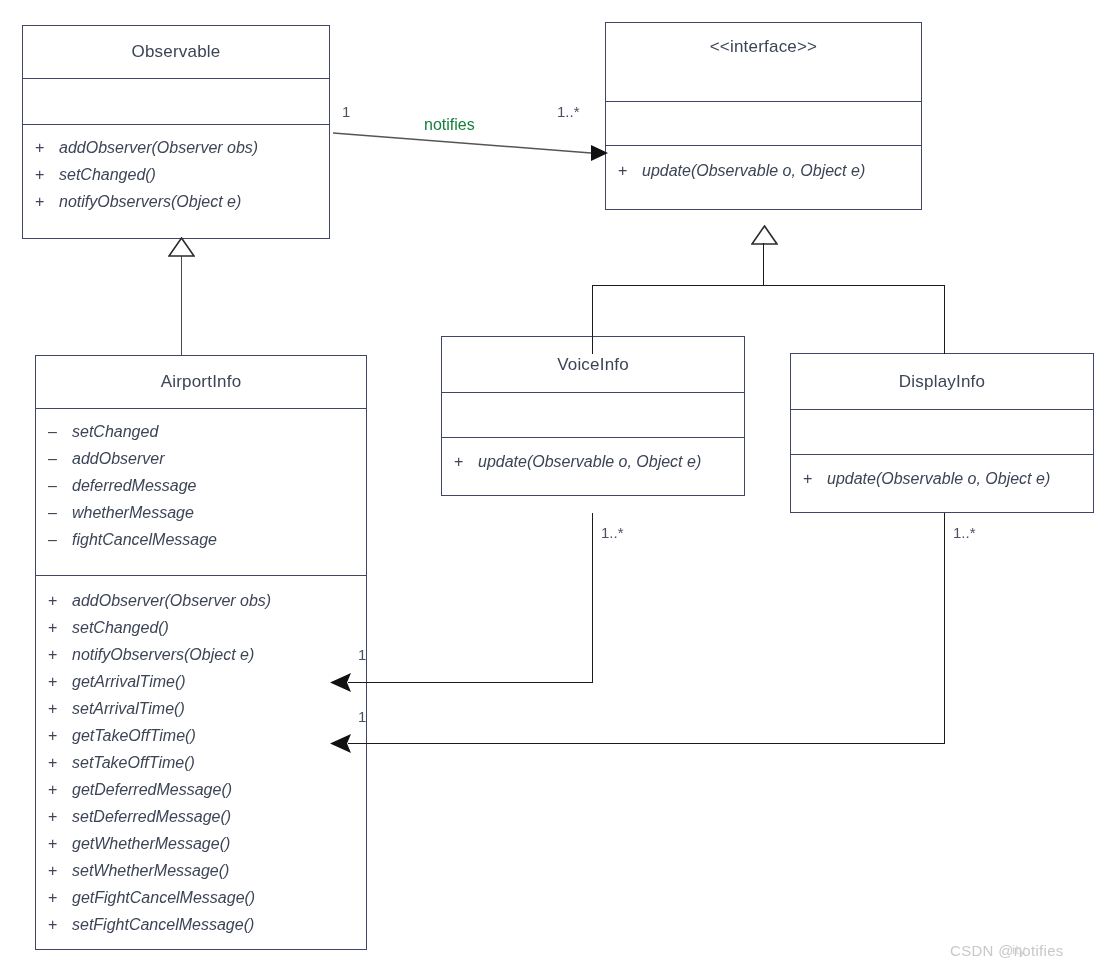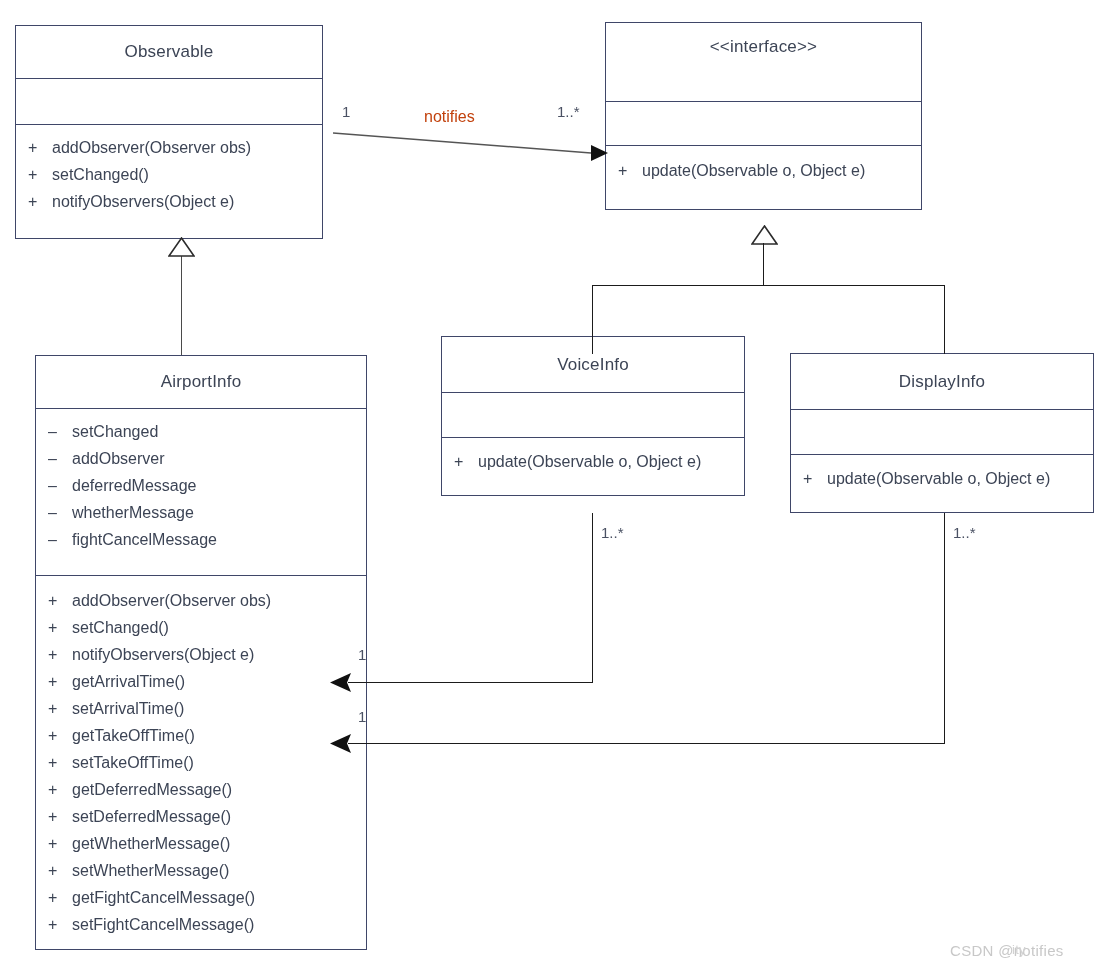--- a/index.html
+++ b/index.html
@@ -60,41 +60,43 @@
   }
   .uml-member .vis {
     display: inline-block;
     width: 24px;
     flex: 0 0 24px;
     text-align: left;
     color: #3c4455;
   }
   .uml-member .sig {
     white-space: pre;
+    font-style: italic;
   }
 
   
   .ln {
     position: absolute;
     background: #1b1b1b;
   }
   .ln-h { height: 1.4px; }
   .ln-v { width: 1.4px; }
 
   .mult {
     position: absolute;
     color: #4a5163;
     font-size: 15px;
     white-space: nowrap;
   }
   .assoc-label {
     position: absolute;
-    color: #c2410c;
+    color: #15803d;
     font-size: 16px;
     white-space: nowrap;
+    margin-top: 8px;
   }
 
   .tri {
     position: absolute;
   }
   .arrowhead {
     position: absolute;
   }
 
   .watermark {
@@ -110,21 +112,21 @@
     top: 0;
     color: #d2d2d2;
     font-size: 13px;
   }
 </style>
 </head>
 <body>
 
 <div id="canvas">
 
-  <div class="uml-box" style="left:15px; top:25px; width:308px; height:214px;">
+  <div class="uml-box" style="left:22px; top:25px; width:308px; height:214px;">
     <div class="uml-section" style="height:52px;">
       <div class="uml-title" style="padding-top:13px;">Observable</div>
     </div>
     <div class="uml-section uml-empty" style="height:46px;"></div>
     <div class="uml-section" style="height:114px;">
       <div class="uml-members">
         <div class="uml-member">
           <span class="vis">+</span>
           <span class="sig">addObserver(Observer obs)</span>
         </div>

